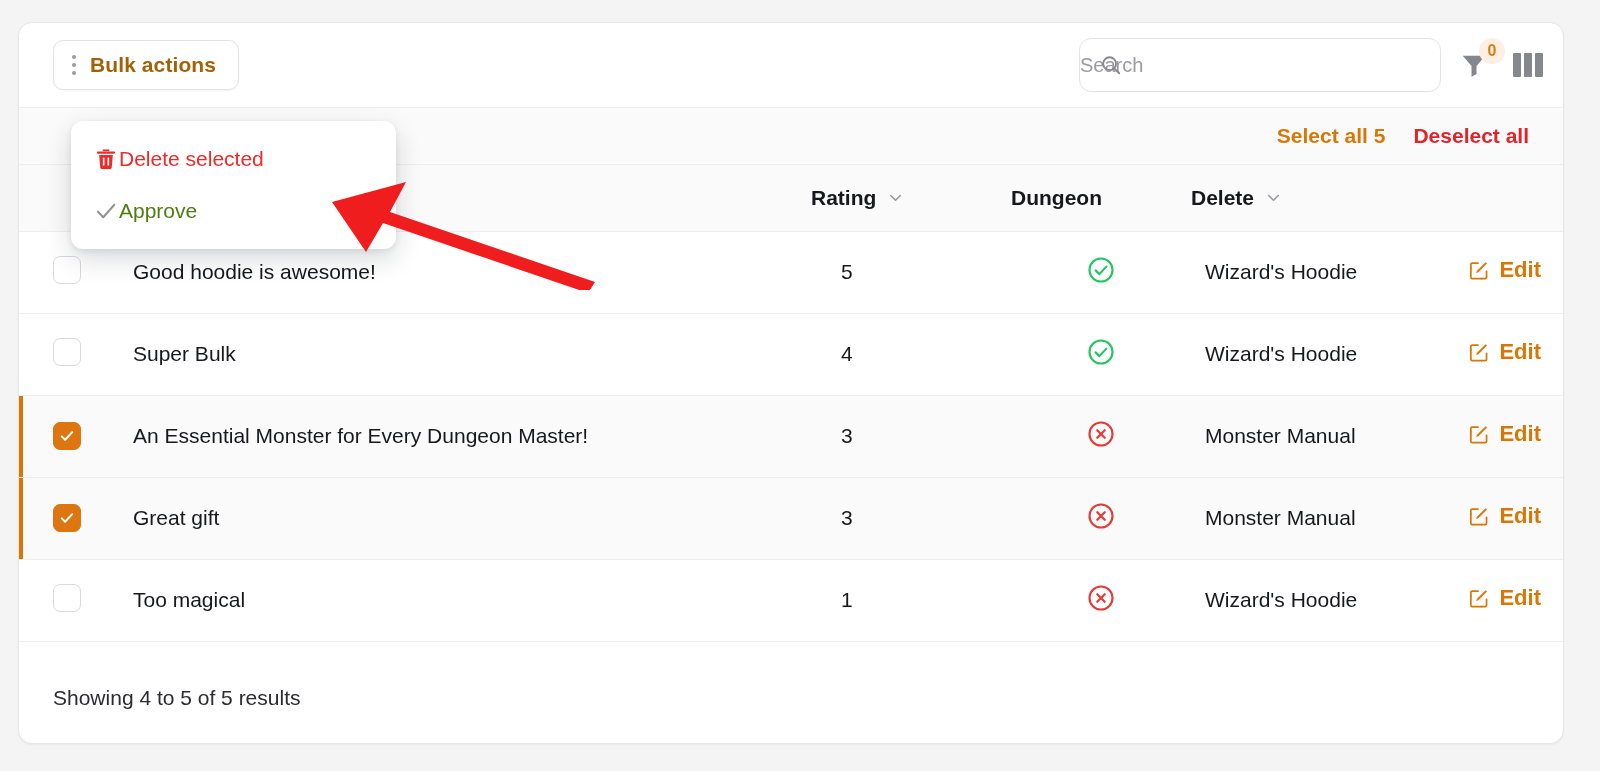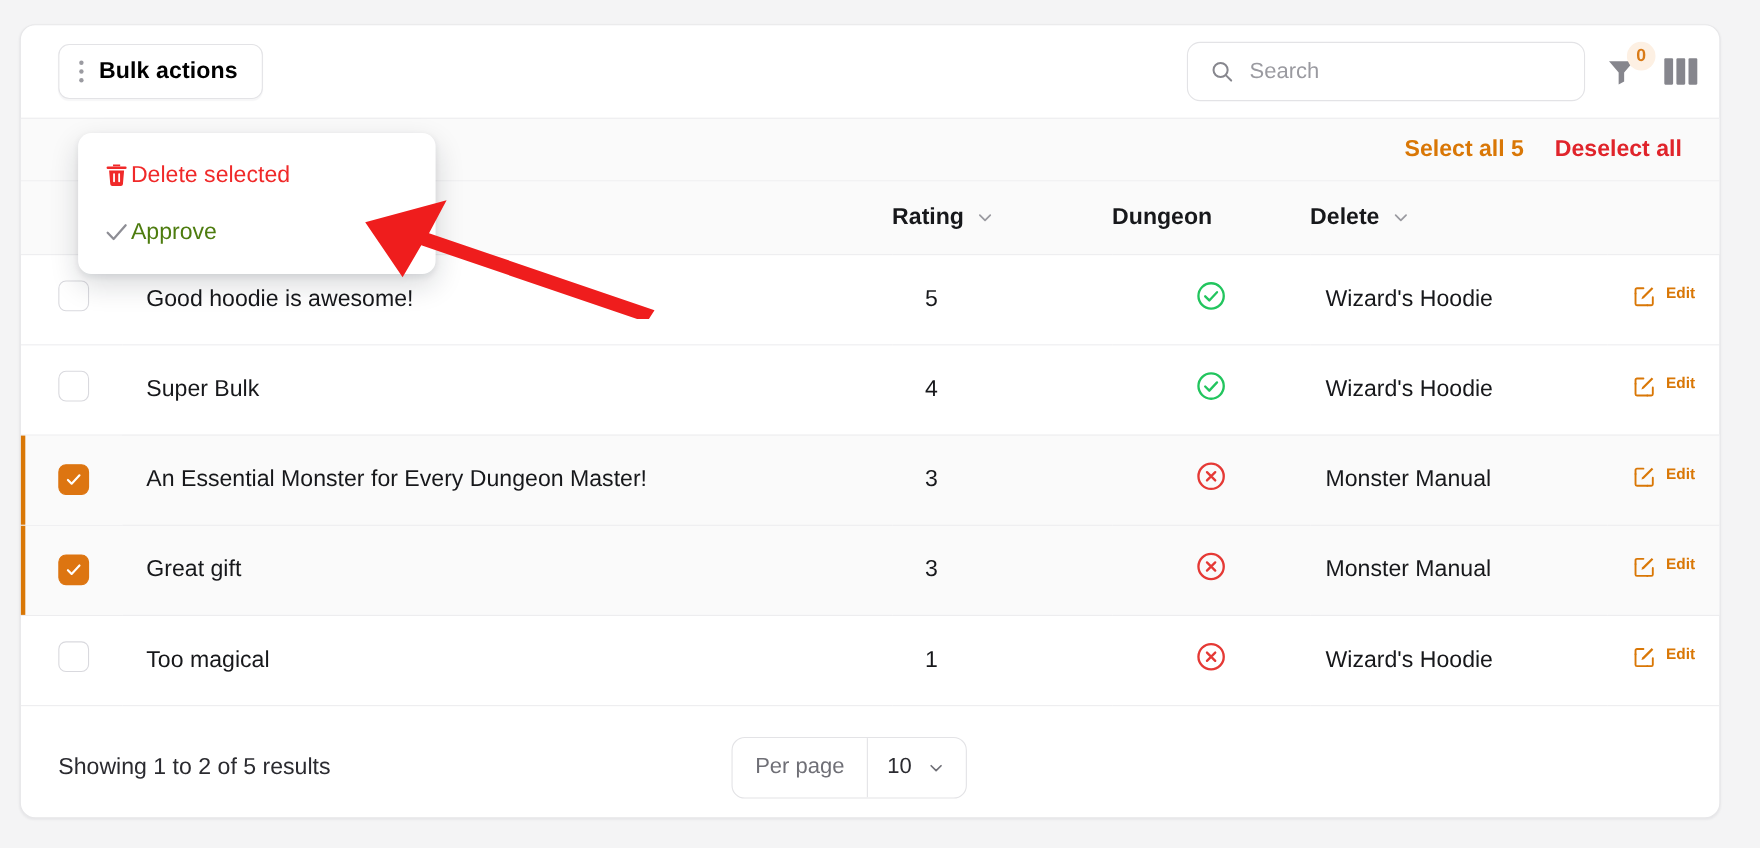--- a/index.html
+++ b/index.html
@@ -35,37 +35,36 @@
     display: inline-flex; align-items: center; gap: 14px;
     height: 50px; padding: 0 22px 0 18px;
     background: #fff;
     border: 1px solid #e3e3e6;
     border-radius: 10px;
     box-shadow: 0 1px 1px rgba(16,24,40,.04);
     cursor: pointer;
     white-space: nowrap;
   }
   .bulk-btn .label {
-    font-size: 21px; font-weight: bold; color: #000000; letter-spacing: .1px;
+    font-size: 21px; font-weight: bold; color: #a16207; letter-spacing: .1px;
   }
   .kebab { display: flex; flex-direction: column; gap: 4px; align-items: center; }
   .kebab i { display: block; width: 4px; height: 4px; border-radius: 50%; background: #9b9ba1; }
 
   .toolbar-right {
     margin-left: auto;
     display: flex; align-items: center; gap: 18px;
   }
   .search-box {
     position: relative;
     width: 362px; height: 54px;
     border: 1px solid #e3e3e6;
     border-radius: 12px;
     background: #fff;
     display: flex; align-items: center;
-    padding-left: 56px;
   }
   .search-box .mag {
     position: absolute; left: 20px; top: 50%; transform: translateY(-50%);
     width: 22px; height: 22px;
   }
   .search-box input {
     border: 0; outline: none; width: 100%; height: 100%;
     font-size: 20px; color: #3b3b40; background: transparent;
     font-family: "Liberation Sans", sans-serif;
   }
@@ -143,22 +142,22 @@
   }
   .checkbox.checked { background: #dd7511; border-color: #dd7511; }
 
   td.cell-title { padding-left: 22px; }
   td.cell-rating { padding-left: 30px; }
   td.cell-approved { text-align: center; }
   td.cell-product { padding-left: 14px; }
   td.cell-edit { padding-right: 22px; }
 
   .edit-link {
-    display: inline-flex; gap: 9px;
-    color: #d97706; font-size: 14px; font-weight: bold;
+    display: inline-flex; align-items: center; gap: 9px;
+    color: #d97706; font-size: 22px; font-weight: bold;
     cursor: pointer; white-space: nowrap;
     justify-content: flex-end; width: 100%;
   }
 
   
   .footer {
     height: 112px;
     display: flex; align-items: center;
     padding: 0 34px;
   }
@@ -394,30 +393,21 @@
                   <path d="M4 9.2V5.6A1.4 1.4 0 0 1 5.4 4.2h6.1" stroke="#d97706" stroke-width="1.8" stroke-linecap="round"></path>
                   <path d="M19.4 3.3l1.5 1.5-9 9-2.3.8.8-2.3z" fill="#d97706"></path>
                 </svg>
                 <span>Edit</span>
               </span></td>
           </tr>
         </tbody>
     </table>
 
     <div class="footer">
-      <span class="showing">Showing 1 to 2 of 5 results</span>
-      <span class="perpage">
-        <span class="pp-label">Per page</span>
-        <span class="pp-value">
-          <span>10</span>
-          <svg width="18" height="18" viewBox="0 0 24 24" fill="none">
-            <path d="M6 9.5l6 6 6-6" stroke="#6f6f76" stroke-width="2" stroke-linecap="round" stroke-linejoin="round"></path>
-          </svg>
-        </span>
-      </span>
+      <span class="showing">Showing 4 to 5 of 5 results</span>
     </div>
 
     <div class="dropdown">
       <div class="dd-item danger">
         <svg width="26" height="26" viewBox="0 0 24 24">
           <path d="M9 3.2h6v1.6H9z" fill="#f02929"></path>
           <rect x="3.6" y="5" width="16.8" height="2.1" rx="1" fill="#f02929"></rect>
           <path d="M5.7 8.4h12.6l-1 11.4a1.7 1.7 0 0 1-1.7 1.5H8.4a1.7 1.7 0 0 1-1.7-1.5z" fill="#f02929"></path>
           <rect x="9.1" y="10.6" width="1.5" height="7.6" rx=".7" fill="#fff"></rect>
           <rect x="13.4" y="10.6" width="1.5" height="7.6" rx=".7" fill="#fff"></rect>

